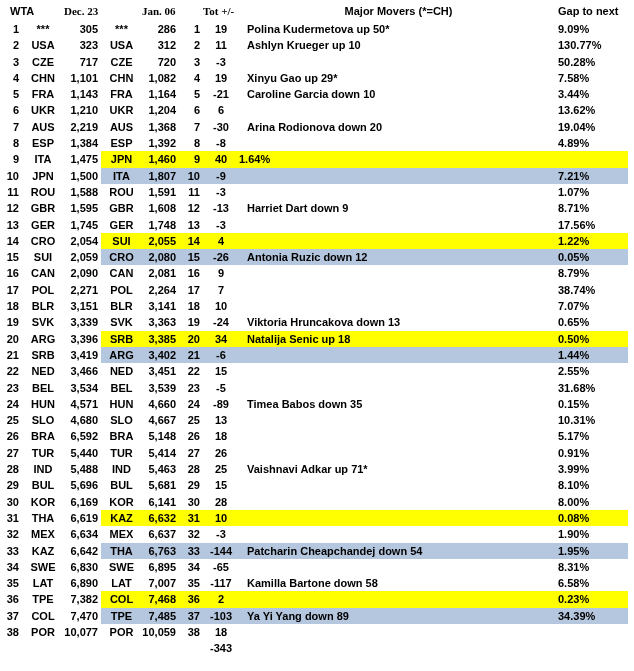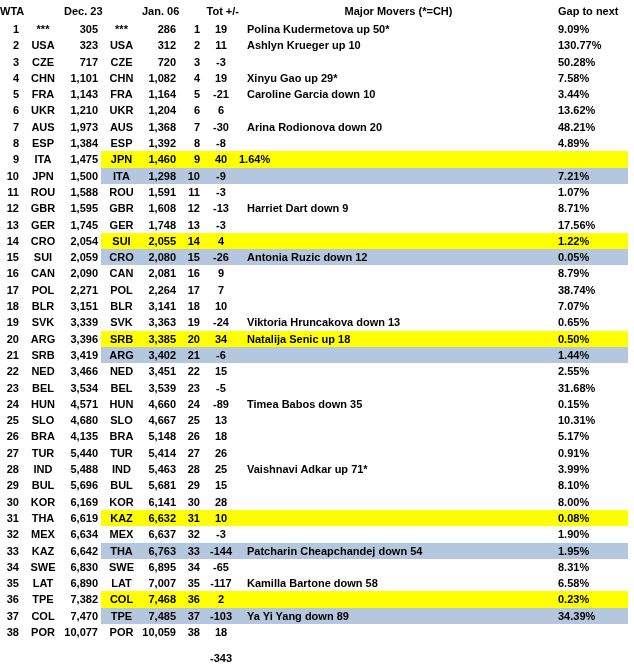--- a/index.html
+++ b/index.html
@@ -15,23 +15,23 @@
   .right{width:527px;display:grid;grid-template-columns:41px 37px 24px 36px 1fr 66px;
          height:100%;padding-right:4px;box-sizing:border-box;}
   .cell{white-space:nowrap;overflow:visible;}
   .c-rank{text-align:right;padding-right:3px;}
   .c-ctr{text-align:center;}
   .c-val{text-align:right;padding-right:3px;}
   .c-tot{text-align:right;padding-right:3px;}
   .c-chg{text-align:center;}
   .c-mov{text-align:left;padding-left:8px;}
   .c-gap{}
-  .header .h-wta{text-align:right;padding-left:0;}
-  .header .c-val,.header .c-chg{text-align:right;padding-right:0;}
-  .total-row{margin-top:10px;height:16px;}
+  .header .h-wta{text-align:right;padding-left:10px;}
+  .header .c-val,.header .c-chg{text-align:left;padding-right:0;font-family:Liberation Serif, serif;}
+  .total-row{height:16px;}
 </style>
 </head>
 <body>
 
 <div class="sheet">
 
   <div class="row header">
     <div class="left">
       <div class="cell c-rank h-wta">WTA</div>
       <div class="cell c-ctr"></div>
@@ -135,29 +135,29 @@
       <div class="cell c-tot">6</div>
       <div class="cell c-chg">6</div>
       <div class="cell c-mov"></div>
       <div class="cell c-gap">13.62%</div>
     </div>
   </div>
       <div class="row">
     <div class="left">
       <div class="cell c-rank">7</div>
       <div class="cell c-ctr">AUS</div>
-      <div class="cell c-val">1,973</div>
+      <div class="cell c-val">2,219</div>
     </div>
     <div class="right">
       <div class="cell c-ctr">AUS</div>
       <div class="cell c-val">1,368</div>
       <div class="cell c-tot">7</div>
       <div class="cell c-chg">-30</div>
       <div class="cell c-mov">Arina Rodionova down 20</div>
-      <div class="cell c-gap">48.21%</div>
+      <div class="cell c-gap">19.04%</div>
     </div>
   </div>
       <div class="row">
     <div class="left">
       <div class="cell c-rank">8</div>
       <div class="cell c-ctr">ESP</div>
       <div class="cell c-val">1,384</div>
     </div>
     <div class="right">
       <div class="cell c-ctr">ESP</div>
@@ -183,21 +183,21 @@
     </div>
   </div>
       <div class="row">
     <div class="left">
       <div class="cell c-rank">10</div>
       <div class="cell c-ctr">JPN</div>
       <div class="cell c-val">1,500</div>
     </div>
     <div class="right" style="background: rgb(181, 199, 222);">
       <div class="cell c-ctr">ITA</div>
-      <div class="cell c-val">1,298</div>
+      <div class="cell c-val">1,807</div>
       <div class="cell c-tot">10</div>
       <div class="cell c-chg">-9</div>
       <div class="cell c-mov"></div>
       <div class="cell c-gap">7.21%</div>
     </div>
   </div>
       <div class="row">
     <div class="left">
       <div class="cell c-rank">11</div>
       <div class="cell c-ctr">ROU</div>
@@ -419,21 +419,21 @@
       <div class="cell c-tot">25</div>
       <div class="cell c-chg">13</div>
       <div class="cell c-mov"></div>
       <div class="cell c-gap">10.31%</div>
     </div>
   </div>
       <div class="row">
     <div class="left">
       <div class="cell c-rank">26</div>
       <div class="cell c-ctr">BRA</div>
-      <div class="cell c-val">4,135</div>
+      <div class="cell c-val">6,592</div>
     </div>
     <div class="right">
       <div class="cell c-ctr">BRA</div>
       <div class="cell c-val">5,148</div>
       <div class="cell c-tot">26</div>
       <div class="cell c-chg">18</div>
       <div class="cell c-mov"></div>
       <div class="cell c-gap">5.17%</div>
     </div>
   </div>

